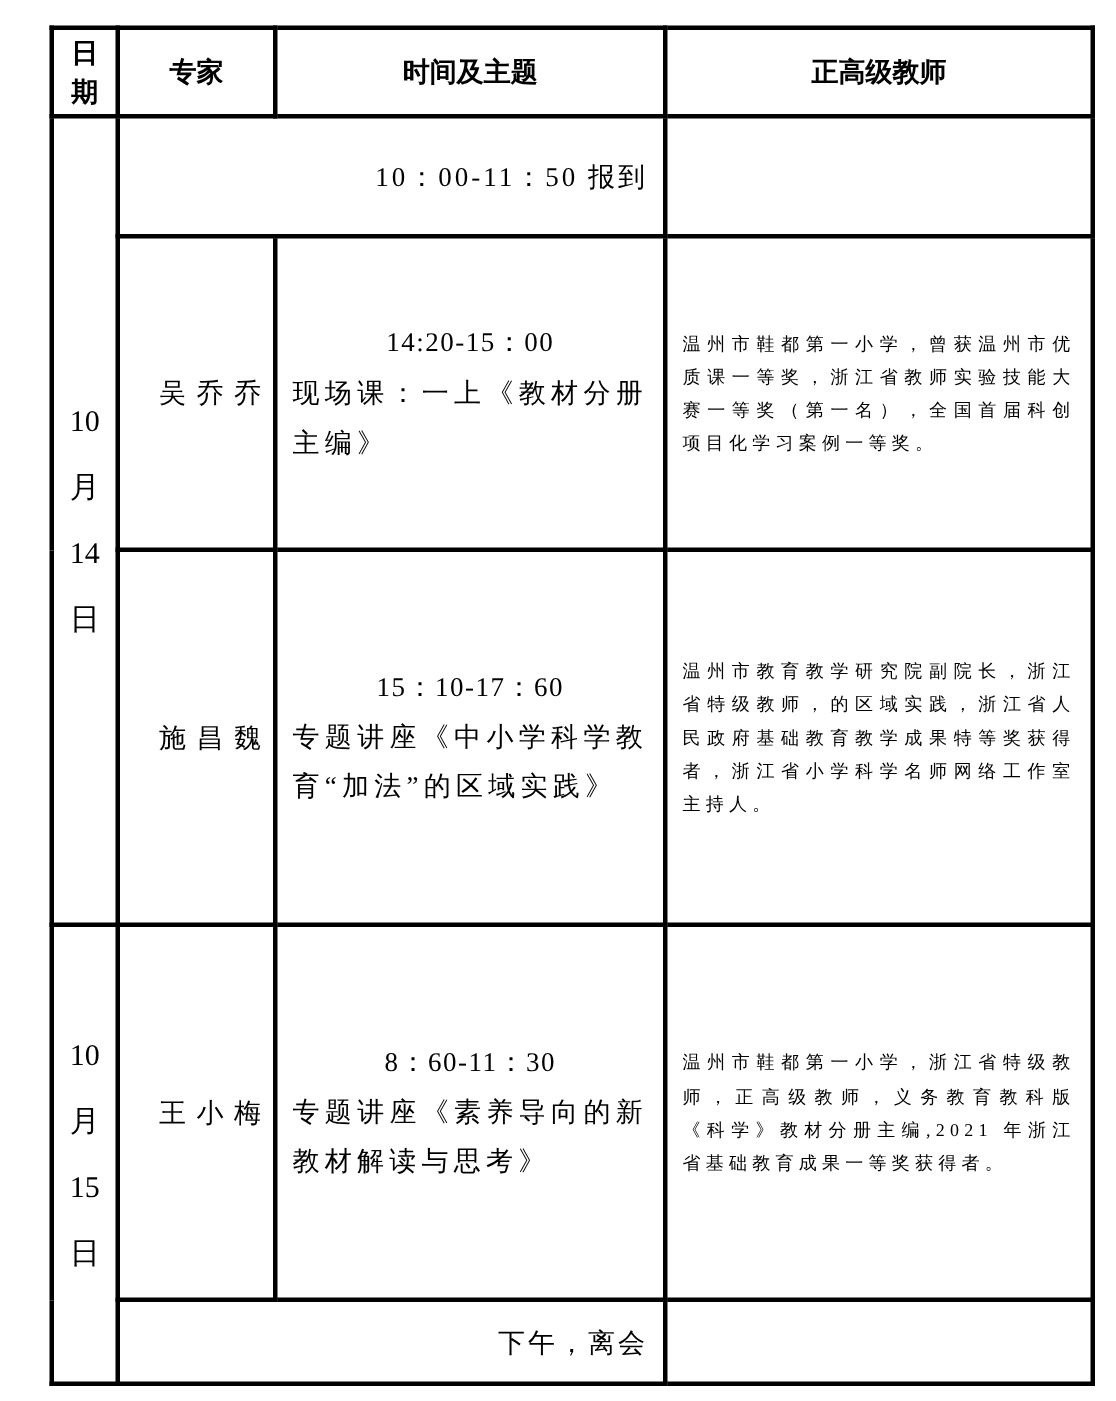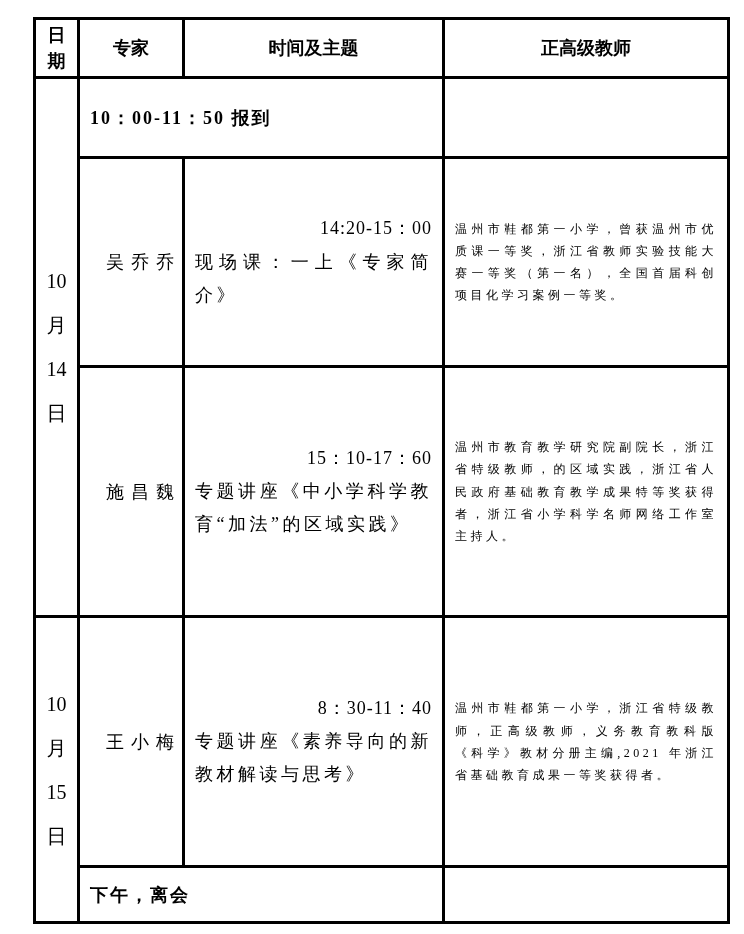--- a/index.html
+++ b/index.html
@@ -47,42 +47,41 @@
   .h-depart  { height: 56px; }
   td.date-cell {
     font-size: 20px;
     text-align: center;
     line-height: 2.2;
     white-space: pre-line;
     letter-spacing: 0;
   }
   td.merged-cell {
     font-size: 18px;
-    text-align: left;
+    text-align: right;
     padding: 0 10px;
     letter-spacing: 2px;
-    font-weight: bold;
   }
   td.expert-cell {
     font-size: 18px;
     text-align: right;
     letter-spacing: 7px;
     text-indent: 7px;
   }
   td.time-cell {
     font-size: 18px;
     padding: 0 10px;
     line-height: 1.85;
   }
   td.time-cell .topic {
     text-align: justify;
     letter-spacing: 3.5px;
   }
   td.time-cell .time {
-    text-align: right;
+    text-align: center;
     letter-spacing: 1px;
   }
   td.intro-cell {
     font-size: 12px;
     padding: 6px 10px;
     line-height: 1.85;
     text-align: justify;
     letter-spacing: 3.5px;
   }
 </style>
@@ -113,42 +112,42 @@
 14
 日</td>
       <td class="merged-cell" colspan="2">10：00-11：50 报到</td>
       <td class="intro-cell"></td>
     </tr>
 
     <tr class="h-s1">
       <td class="expert-cell">吴乔乔</td>
       <td class="time-cell">
         <div class="time">14:20-15：00</div>
-        <div class="topic">现场课：一上《专家简介》</div>
+        <div class="topic">现场课：一上《教材分册主编》</div>
       </td>
       <td class="intro-cell">温州市鞋都第一小学，曾获温州市优质课一等奖，浙江省教师实验技能大赛一等奖（第一名），全国首届科创项目化学习案例一等奖。</td>
     </tr>
 
     <tr class="h-s2">
       <td class="expert-cell">施昌魏</td>
       <td class="time-cell">
         <div class="time">15：10-17：60</div>
         <div class="topic">专题讲座《中小学科学教育“加法”的区域实践》</div>
       </td>
       <td class="intro-cell">温州市教育教学研究院副院长，浙江省特级教师，的区域实践，浙江省人民政府基础教育教学成果特等奖获得者，浙江省小学科学名师网络工作室主持人。</td>
     </tr>
 
     <tr class="h-s3">
       <td class="date-cell" rowspan="2">10
 月
 15
 日</td>
       <td class="expert-cell">王小梅</td>
       <td class="time-cell">
-        <div class="time">8：30-11：40</div>
+        <div class="time">8：60-11：30</div>
         <div class="topic">专题讲座《素养导向的新教材解读与思考》</div>
       </td>
       <td class="intro-cell">温州市鞋都第一小学，浙江省特级教师，正高级教师，义务教育教科版《科学》教材分册主编,2021 年浙江省基础教育成果一等奖获得者。</td>
     </tr>
 
     <tr class="h-depart">
       <td class="merged-cell" colspan="2">下午，离会</td>
       <td class="intro-cell"></td>
     </tr>
   </tbody>

